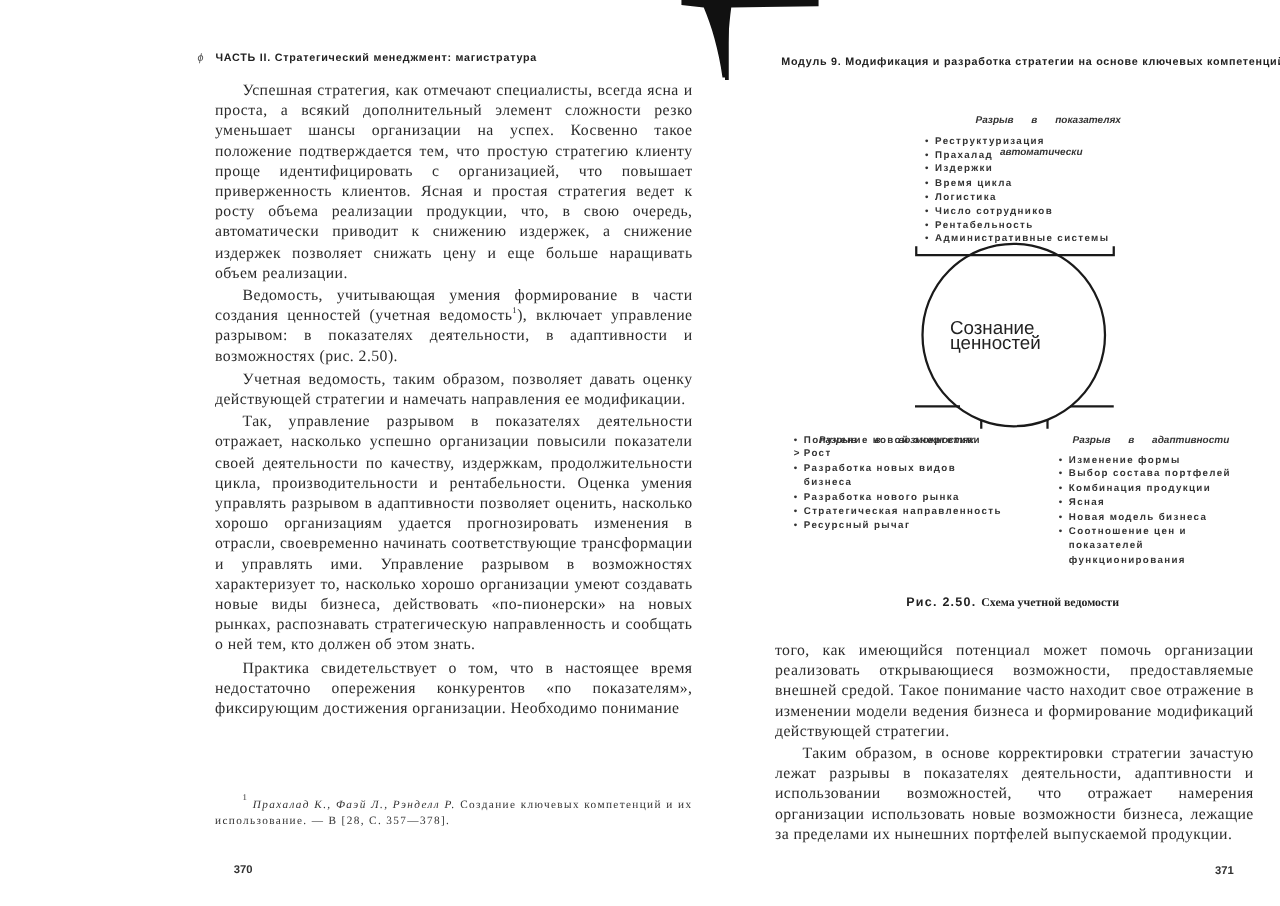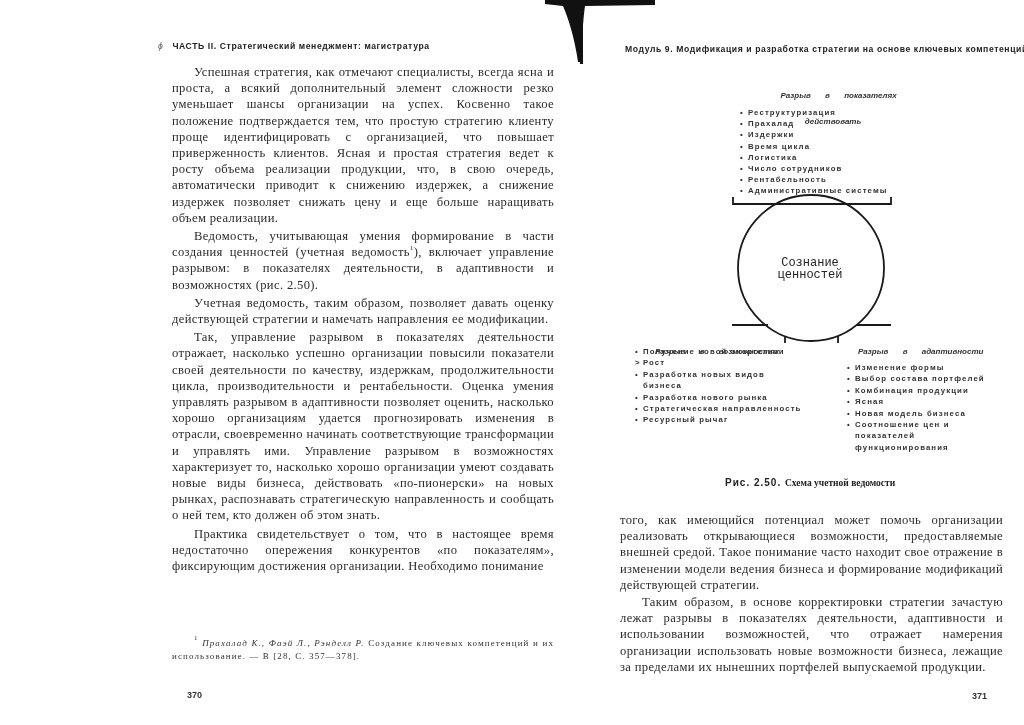--- a/index.html
+++ b/index.html
@@ -55,22 +55,22 @@
   }
   .blist li { white-space:nowrap; }
   .blist .b { display:inline-block; width:8px; }
   .bl-top { left:740px; top:107px; }
   .bl-left { left:635px; top:346px; line-height:11.4px; }
   .bl-right { left:847px; top:362px; line-height:11.4px; }
   .bl-left .cont, .bl-right .cont { padding-left:8px; }
 
   .diagram-svg { position:absolute; left:0; top:0; width:1024px; height:725px; pointer-events:none; }
   .circle-label {
-    position:absolute; left:760px; top:257px; width:100px; text-align:center;
-    font-family:Liberation Mono, monospace; font-size:12px; line-height:12px; color:#222;
+    position:absolute; left:760px; top:257px; width:100px; text-align:left;
+    font-family:Liberation Sans, sans-serif; font-size:15px; line-height:12px; color:#222;
   }
   .caption {
     position:absolute; left:725px; top:477px; font-family:"Liberation Sans", sans-serif; font-weight:bold;
     font-size:10px; letter-spacing:1px; color:#222; white-space:nowrap;
   }
   .caption .ctext { font-family:"Liberation Serif", serif; letter-spacing:0; font-size:9.5px; }
 </style>
 </head>
 <body>
 
@@ -115,21 +115,21 @@
     <circle cx="811" cy="268" r="73"></circle>
     <line x1="732" y1="325" x2="768" y2="325"></line>
     <line x1="856" y1="325" x2="891" y2="325"></line>
     <line x1="785" y1="336" x2="785" y2="343"></line>
     <line x1="838" y1="336" x2="838" y2="343"></line>
   </g>
 </svg>
 
 <div class="diag-head dh-top">
   <span>Разрыв в показателях</span>
-  <span class="l2">действовать</span>
+  <span class="l2">автоматически</span>
 </div>
 
 <ul class="blist bl-top">
   <li><span class="b">•</span><span>Реструктуризация</span></li>
   <li><span class="b">•</span><span>Прахалад</span></li>
   <li><span class="b">•</span><span>Издержки</span></li>
   <li><span class="b">•</span><span>Время цикла</span></li>
   <li><span class="b">•</span><span>Логистика</span></li>
   <li><span class="b">•</span><span>Число сотрудников</span></li>
   <li><span class="b">•</span><span>Рентабельность</span></li>

